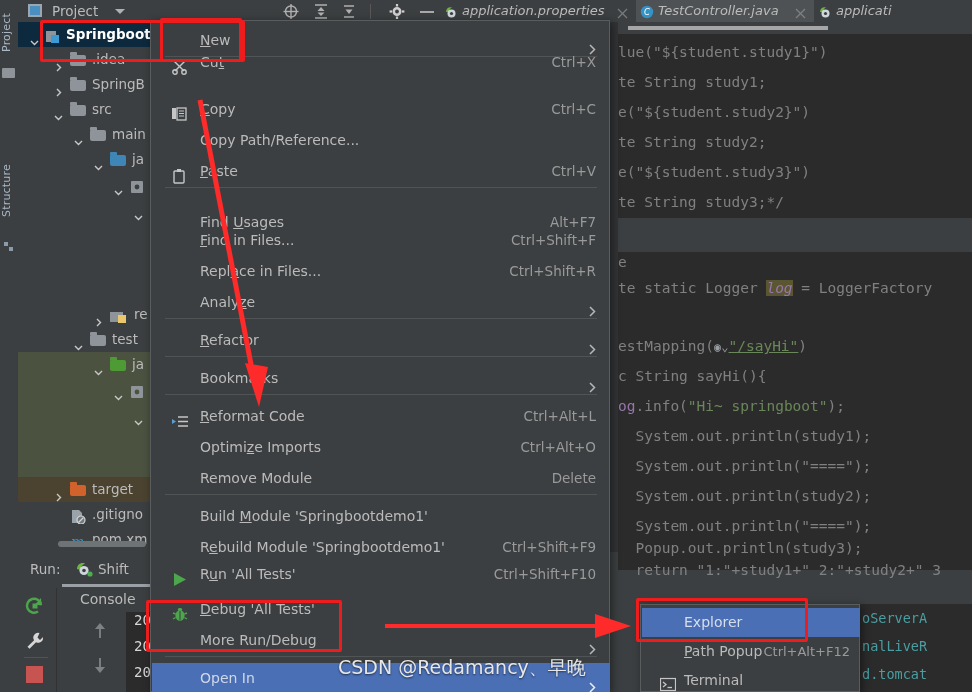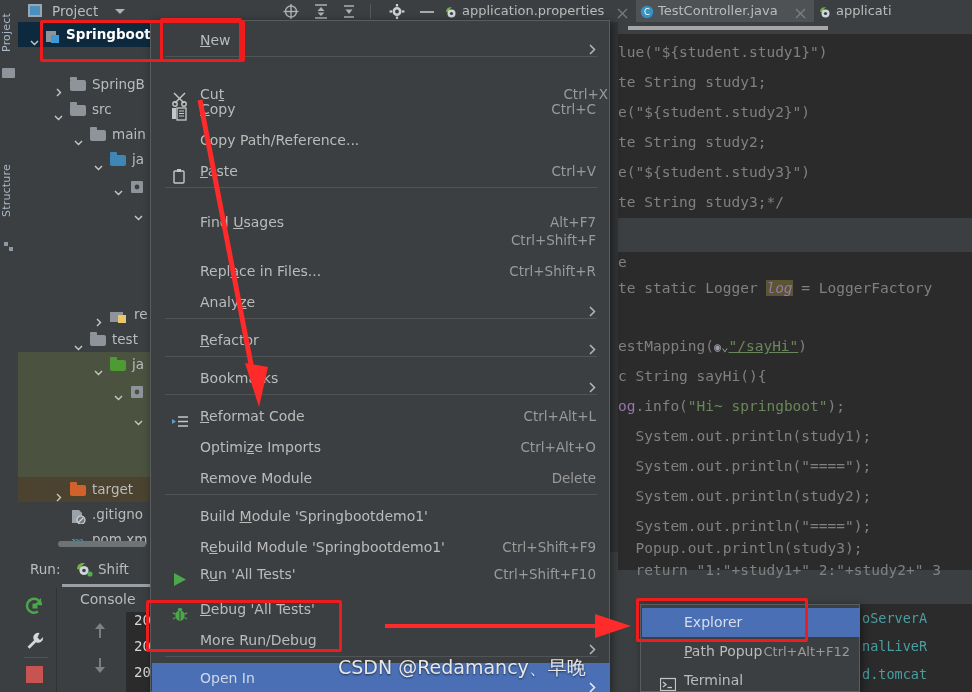--- a/index.html
+++ b/index.html
@@ -30,21 +30,21 @@
   
   .tb-ico{top:3px;width:18px;height:17px;}
   #tb-locate{left:282px;}
   #tb-expand{left:312px;}
   #tb-collapse{left:340px;}
   #tb-gear{left:388px;}
   #tb-min{left:420px;top:11px;width:14px;height:2px;background:#a9a9a9;}
   #tb-sep{left:370px;top:4px;width:1px;height:15px;background:#585858;}
 
   
-  #tabbar{left:440px;top:0;width:532px;height:22px;background:#3c3f41;}
+  #tabbar{left:440px;top:0;width:532px;height:22px;background:#3c3f41;font-style:italic;}
   .etab{position:absolute;top:0;height:22px;line-height:22px;font-size:13px;color:#bbbbbb;white-space:nowrap;}
   .etab .lbl{position:absolute;left:22px;top:0;}
   .etab .tclose{position:absolute;top:4px;width:11px;height:11px;opacity:.65;}
   #etab1{left:0;width:196px;}
   #etab2{left:196px;width:178px;background:#4e5254;border-bottom:2px solid #4a88c7;}
   #etab3{left:374px;width:158px;}
   .tabicon{position:absolute;left:4px;top:4px;width:14px;height:14px;}
 
   
   #tree{left:18px;top:22px;width:262px;height:530px;background:#3c3f41;overflow:hidden;}
@@ -238,20 +238,29 @@
     </span>
     <span class="fico" style="left:28px;">
       <svg width="16" height="14" viewBox="0 0 16 14">
           <rect x="0" y="1" width="10" height="11" fill="#8e9499"></rect>
           <rect x="5" y="5" width="8" height="8" fill="#3d9ad4"></rect>
         </svg>
     </span>
     <span class="tlbl" style="left:48px;">Springboot</span>
   </div>
 
+  <div class="trow" style="top:25px;">
+    <span class="arrow" style="left:36px;">
+      <svg width="9" height="9" viewBox="0 0 9 9">
+          <path d="M3 1 L6.5 4.5 L3 8" fill="none" stroke="#c8c8c8" stroke-width="1.4"></path>
+        </svg>
+    </span>
+    <span class="fico folder" style="left:52px;top:8px;height:11px;width:16px;"></span>
+    <span class="tlbl" style="left:74px;">.idea</span>
+  </div>
 
   <div class="trow" style="top:50px;">
     <span class="arrow" style="left:36px;">
       <svg width="9" height="9" viewBox="0 0 9 9">
           <path d="M3 1 L6.5 4.5 L3 8" fill="none" stroke="#c8c8c8" stroke-width="1.4"></path>
         </svg>
     </span>
     <span class="fico folder" style="left:52px;top:8px;height:11px;width:16px;"></span>
     <span class="tlbl" style="left:74px;">SpringB</span>
   </div>
@@ -482,21 +491,21 @@
 </div>
 
 <div class="abs" id="ctxmenu">
     <div class="mi" style="top: 4px;">
       <span class="milbl"><span class="mnem">N</span>ew</span>
       <span class="miarrow"><svg width="7" height="11" viewBox="0 0 7 11">
           <path d="M1 1 L5.5 5.5 L1 10" fill="none" stroke="#b6b6b6" stroke-width="1.5"></path>
         </svg></span>
     </div>
     <div class="msep" style="top: 35px;"></div>
-    <div class="mi" style="top: 58px; padding-left: 12px;">
+    <div class="mi" style="top: 26px;">
       <span class="miico"><svg width="16" height="15" viewBox="0 0 16 15">
           <circle cx="3" cy="12" r="2.2" fill="none" stroke="#c6c6c6" stroke-width="1.4"></circle>
           <circle cx="12" cy="12" r="2.2" fill="none" stroke="#c6c6c6" stroke-width="1.4"></circle>
           <line x1="3" y1="11" x2="13" y2="1" stroke="#c6c6c6" stroke-width="1.4"></line>
           <line x1="12" y1="11" x2="2" y2="1" stroke="#c6c6c6" stroke-width="1.4"></line>
         </svg></span>
       <span class="milbl">Cu<span class="mnem">t</span></span>
       <span class="mikey">Ctrl+X</span>
     </div>
     <div class="mi" style="top: 73px;">
@@ -522,20 +531,21 @@
         </svg></span>
       <span class="milbl"><span class="mnem">P</span>aste</span>
       <span class="mikey">Ctrl+V</span>
     </div>
     <div class="msep" style="top: 166px;"></div>
     <div class="mi" style="top: 186px;">
       <span class="milbl">Find <span class="mnem">U</span>sages</span>
       <span class="mikey">Alt+F7</span>
     </div>
     <div class="mi" style="top: 204px;">
+      <span class="milbl"><span class="mnem">F</span>ind in Files...</span>
       <span class="mikey">Ctrl+Shift+F</span>
     </div>
     <div class="mi" style="top: 235px;">
       <span class="milbl">Repl<span class="mnem">a</span>ce in Files...</span>
       <span class="mikey">Ctrl+Shift+R</span>
     </div>
     <div class="mi" style="top: 266px;">
       <span class="milbl">Analy<span class="mnem">z</span>e</span>
       <span class="miarrow"><svg width="7" height="11" viewBox="0 0 7 11">
           <path d="M1 1 L5.5 5.5 L1 10" fill="none" stroke="#b6b6b6" stroke-width="1.5"></path>

